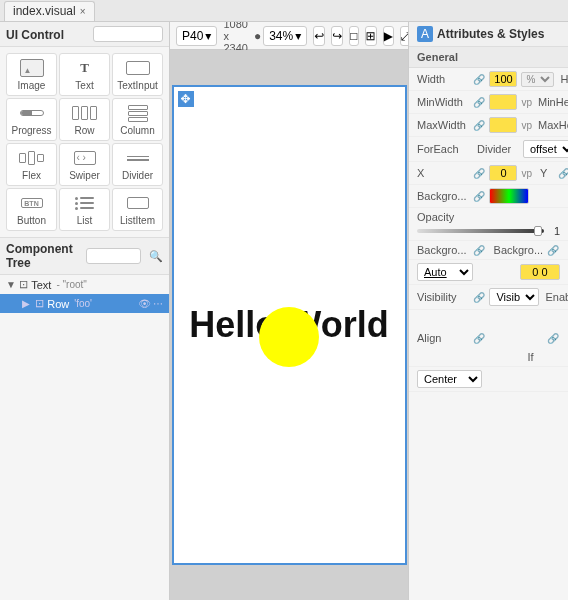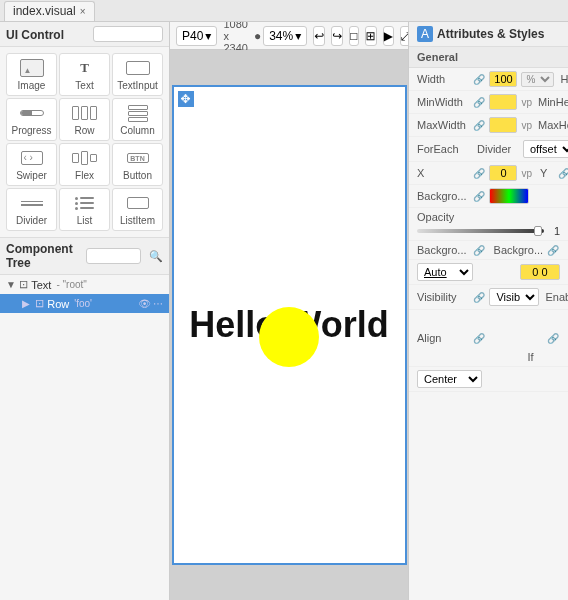--- a/index.html
+++ b/index.html
@@ -596,53 +596,53 @@
             <div class="icon-column-box"></div>
             <div class="icon-column-box"></div>
             <div class="icon-column-box"></div>
           </div>
         </div>
         <span class="ui-item-label">Column</span>
       </div>
 
       <div class="ui-item">
         <div class="ui-item-icon">
-          <div class="icon-swiper"></div>
-        </div>
-        <span class="ui-item-label">Swiper</span>
-      </div>
-
-      <div class="ui-item">
-        <div class="ui-item-icon">
           <div class="icon-flex">
             <div class="icon-flex-box"></div>
             <div class="icon-flex-box" style="height:14px"></div>
             <div class="icon-flex-box" style="height:8px"></div>
           </div>
         </div>
         <span class="ui-item-label">Flex</span>
       </div>
 
       <div class="ui-item">
         <div class="ui-item-icon">
-          <div class="icon-button">
-            <span class="icon-button-text">BTN</span>
-          </div>
-        </div>
-        <span class="ui-item-label">Button</span>
+          <div class="icon-swiper"></div>
+        </div>
+        <span class="ui-item-label">Swiper</span>
       </div>
 
       <div class="ui-item">
         <div class="ui-item-icon">
           <div class="icon-divider">
             <div class="icon-divider-line"></div>
             <div class="icon-divider-line"></div>
           </div>
         </div>
         <span class="ui-item-label">Divider</span>
+      </div>
+
+      <div class="ui-item">
+        <div class="ui-item-icon">
+          <div class="icon-button">
+            <span class="icon-button-text">BTN</span>
+          </div>
+        </div>
+        <span class="ui-item-label">Button</span>
       </div>
 
       <div class="ui-item">
         <div class="ui-item-icon">
           <div class="icon-list">
             <div class="icon-list-line">
                 <div class="icon-list-dot"></div>
                 <div class="icon-list-bar"></div>
               </div>
             <div class="icon-list-line">

